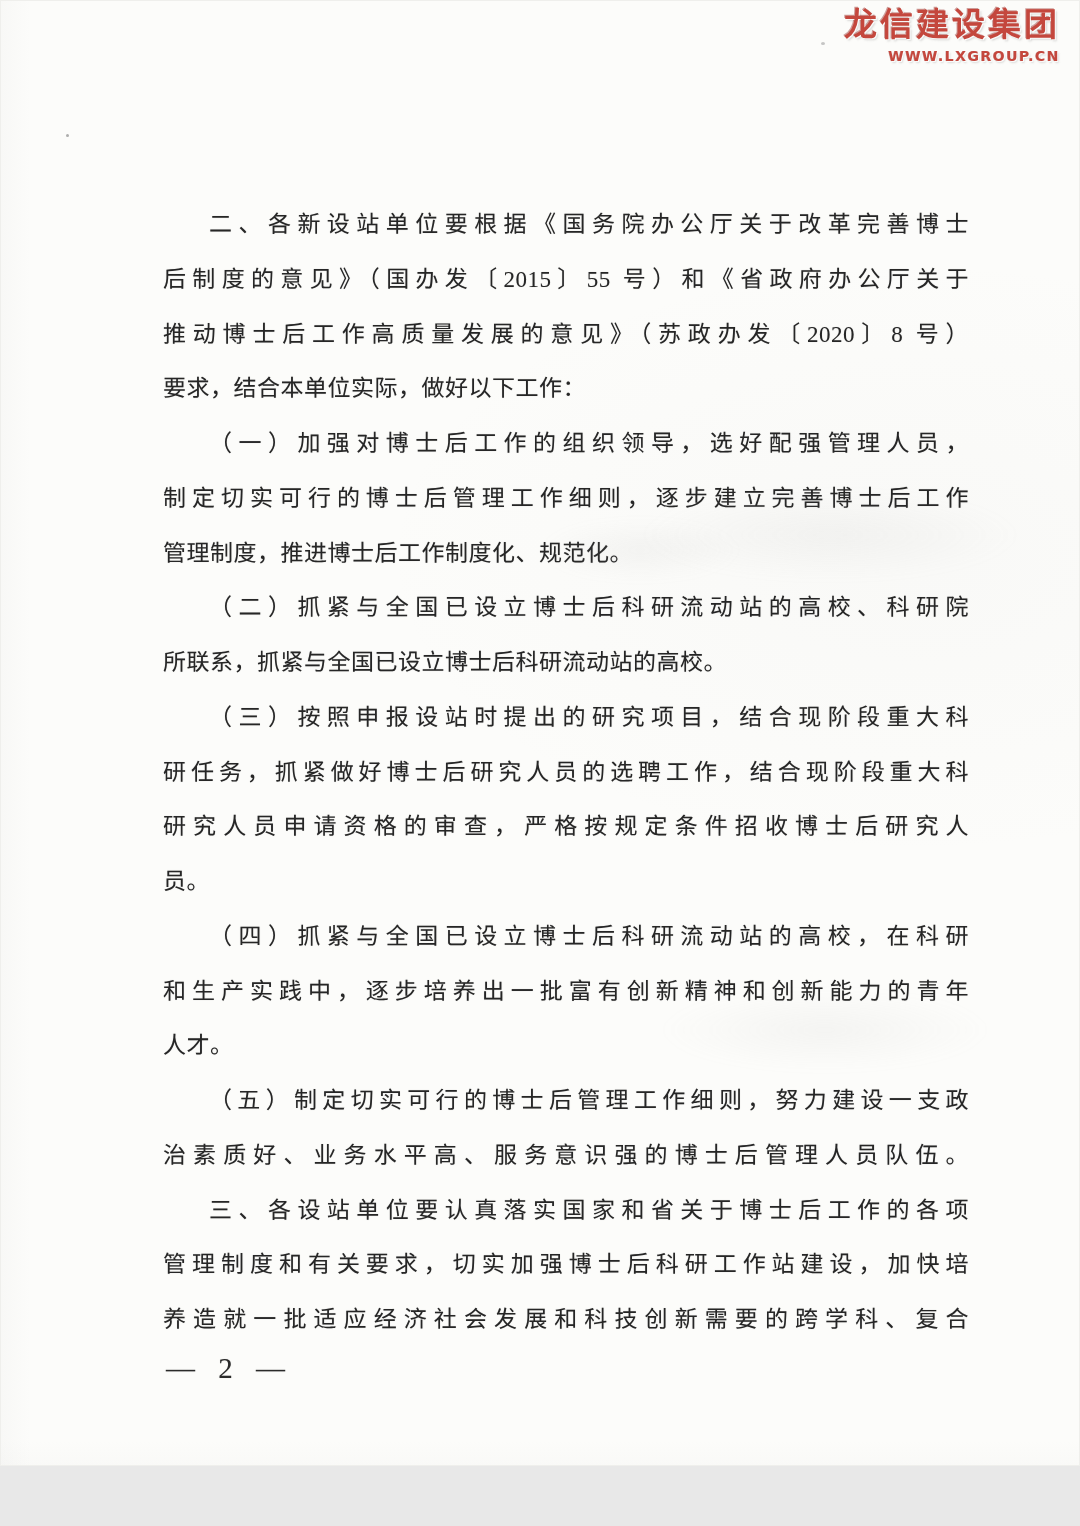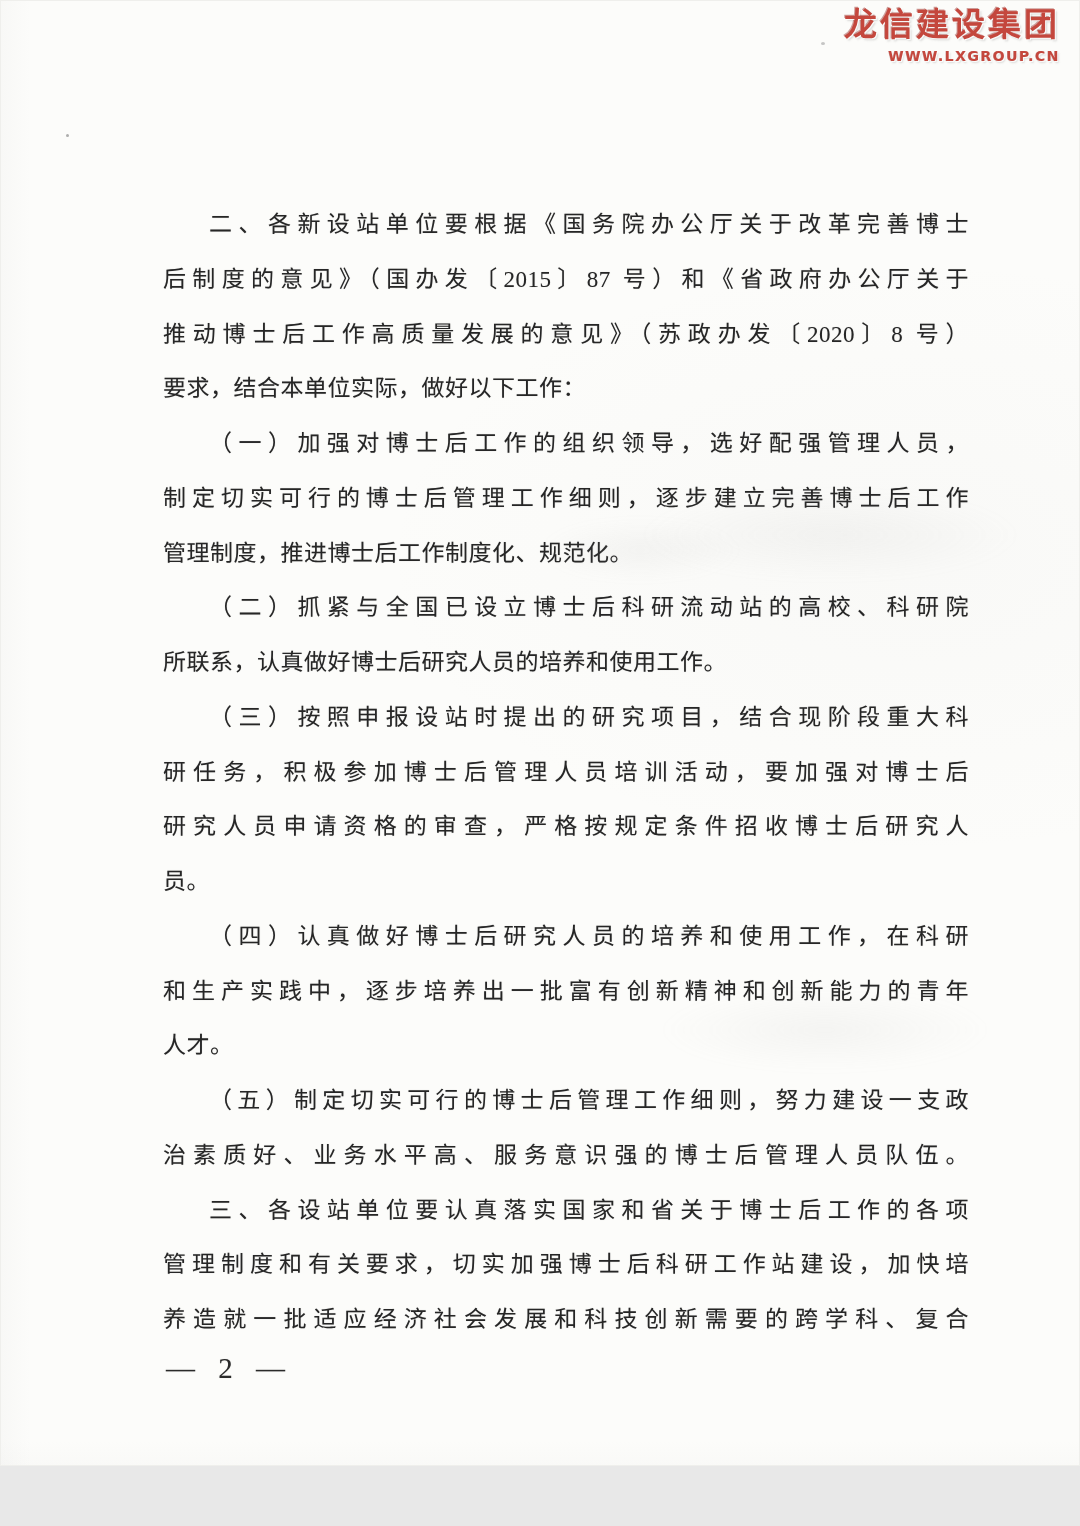--- a/index.html
+++ b/index.html
@@ -83,33 +83,33 @@
 
 <div class="page">
 
   <div class="logo">
     <div class="logo-cn">龙信建设集团</div>
     <div class="logo-url">WWW.LXGROUP.CN</div>
   </div>
 
   <div class="doc-body">
       <div class="line indent">二、各新设站单位要根据《国务院办公厅关于改革完善博士</div>
-      <div class="line">后制度的意见》（国办发〔2015〕87 号）和《省政府办公厅关于</div>
+      <div class="line">后制度的意见》（国办发〔2015〕55 号）和《省政府办公厅关于</div>
       <div class="line">推动博士后工作高质量发展的意见》（苏政办发〔2020〕8 号）</div>
       <div class="line para-end">要求，结合本单位实际，做好以下工作：</div>
       <div class="line indent">（一）加强对博士后工作的组织领导，选好配强管理人员，</div>
       <div class="line">制定切实可行的博士后管理工作细则，逐步建立完善博士后工作</div>
       <div class="line para-end">管理制度，推进博士后工作制度化、规范化。</div>
       <div class="line indent">（二）抓紧与全国已设立博士后科研流动站的高校、科研院</div>
-      <div class="line para-end">所联系，认真做好博士后研究人员的培养和使用工作。</div>
+      <div class="line para-end">所联系，抓紧与全国已设立博士后科研流动站的高校。</div>
       <div class="line indent">（三）按照申报设站时提出的研究项目，结合现阶段重大科</div>
-      <div class="line">研任务，积极参加博士后管理人员培训活动，要加强对博士后</div>
+      <div class="line">研任务，抓紧做好博士后研究人员的选聘工作，结合现阶段重大科</div>
       <div class="line">研究人员申请资格的审查，严格按规定条件招收博士后研究人</div>
       <div class="line para-end">员。</div>
-      <div class="line indent">（四）认真做好博士后研究人员的培养和使用工作，在科研</div>
+      <div class="line indent">（四）抓紧与全国已设立博士后科研流动站的高校，在科研</div>
       <div class="line">和生产实践中，逐步培养出一批富有创新精神和创新能力的青年</div>
       <div class="line para-end">人才。</div>
       <div class="line indent">（五）制定切实可行的博士后管理工作细则，努力建设一支政</div>
       <div class="line">治素质好、业务水平高、服务意识强的博士后管理人员队伍。</div>
       <div class="line indent">三、各设站单位要认真落实国家和省关于博士后工作的各项</div>
       <div class="line">管理制度和有关要求，切实加强博士后科研工作站建设，加快培</div>
       <div class="line">养造就一批适应经济社会发展和科技创新需要的跨学科、复合</div>
     </div>
 
   <div class="page-number">— 2 —</div>

